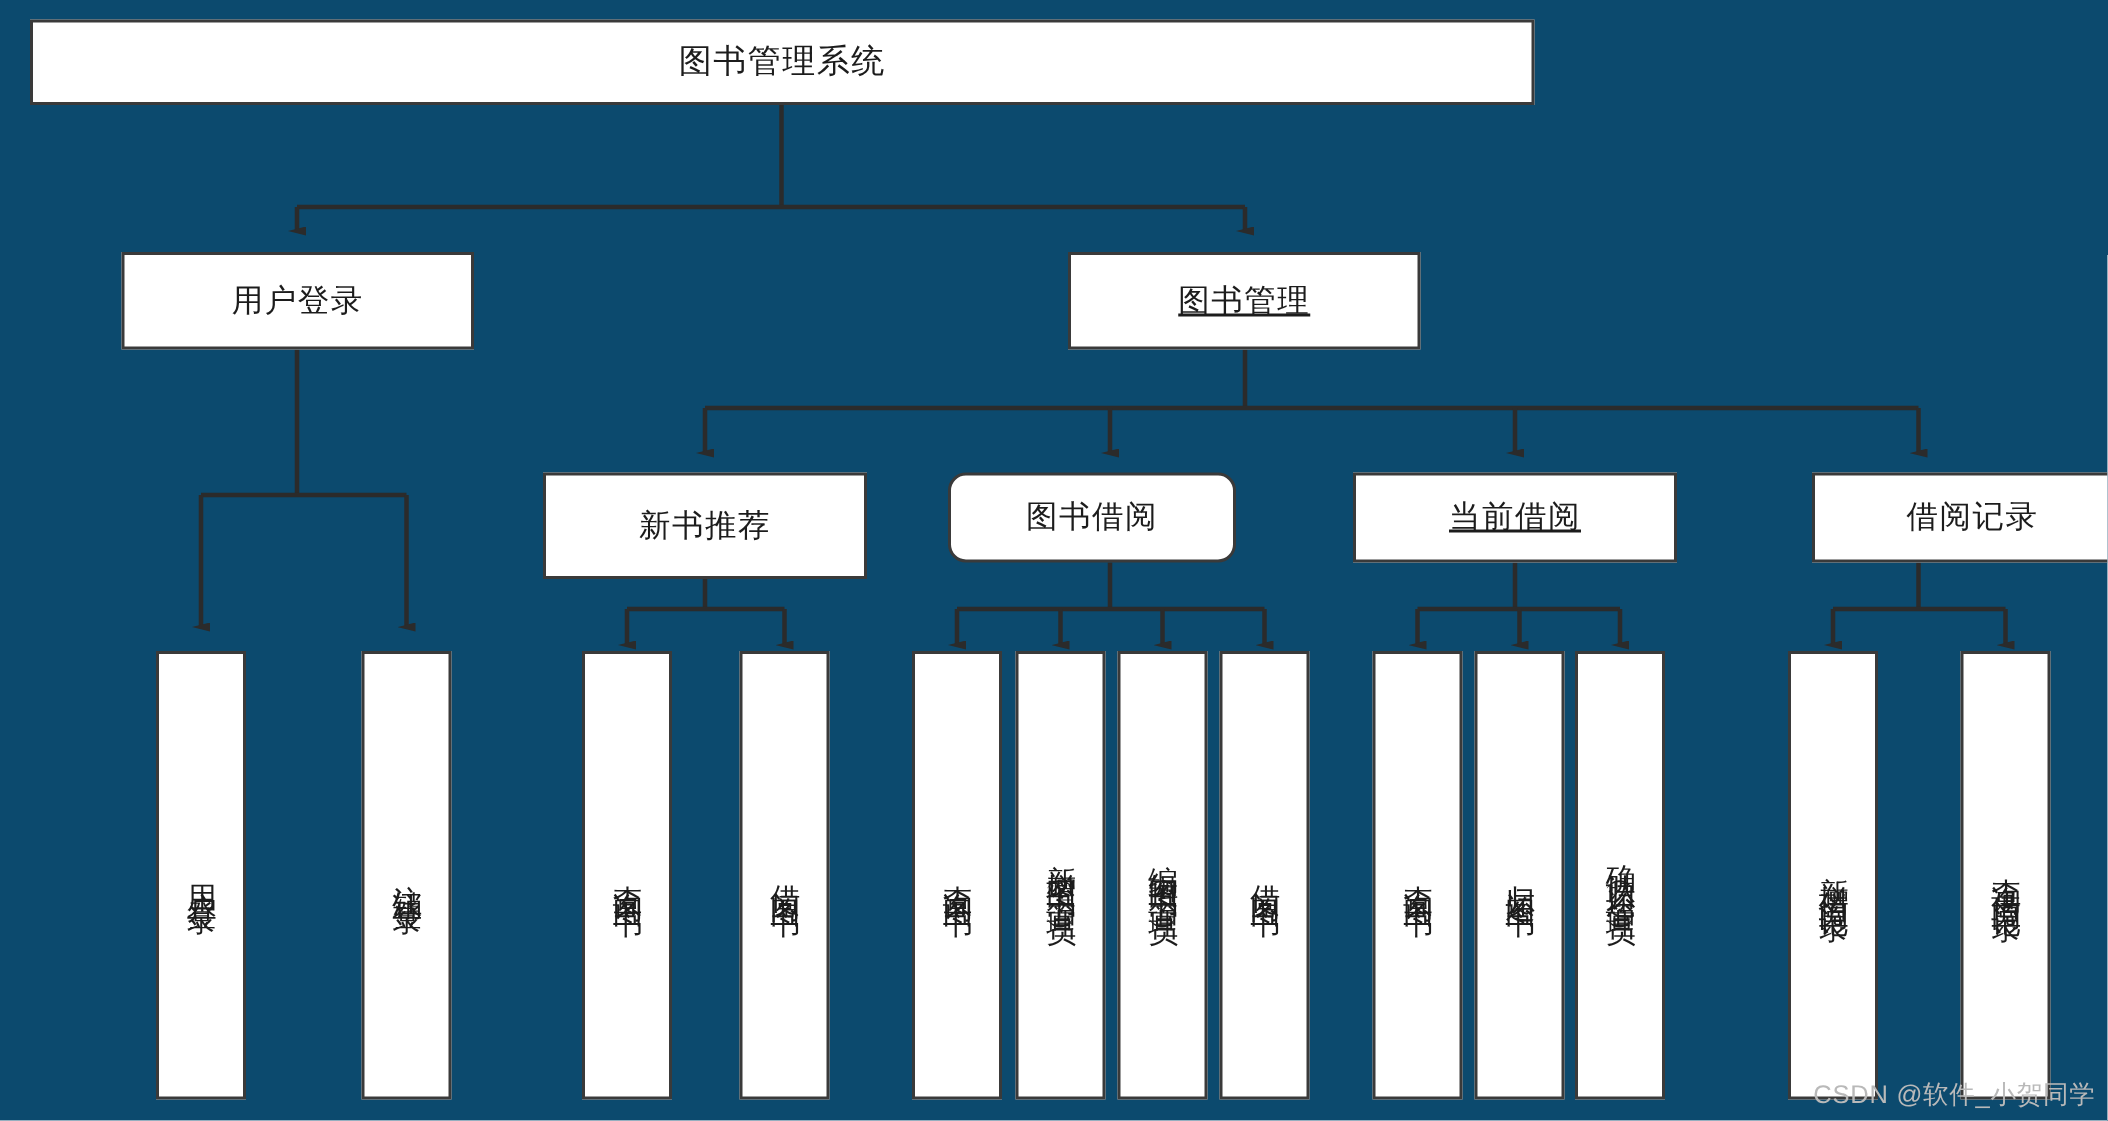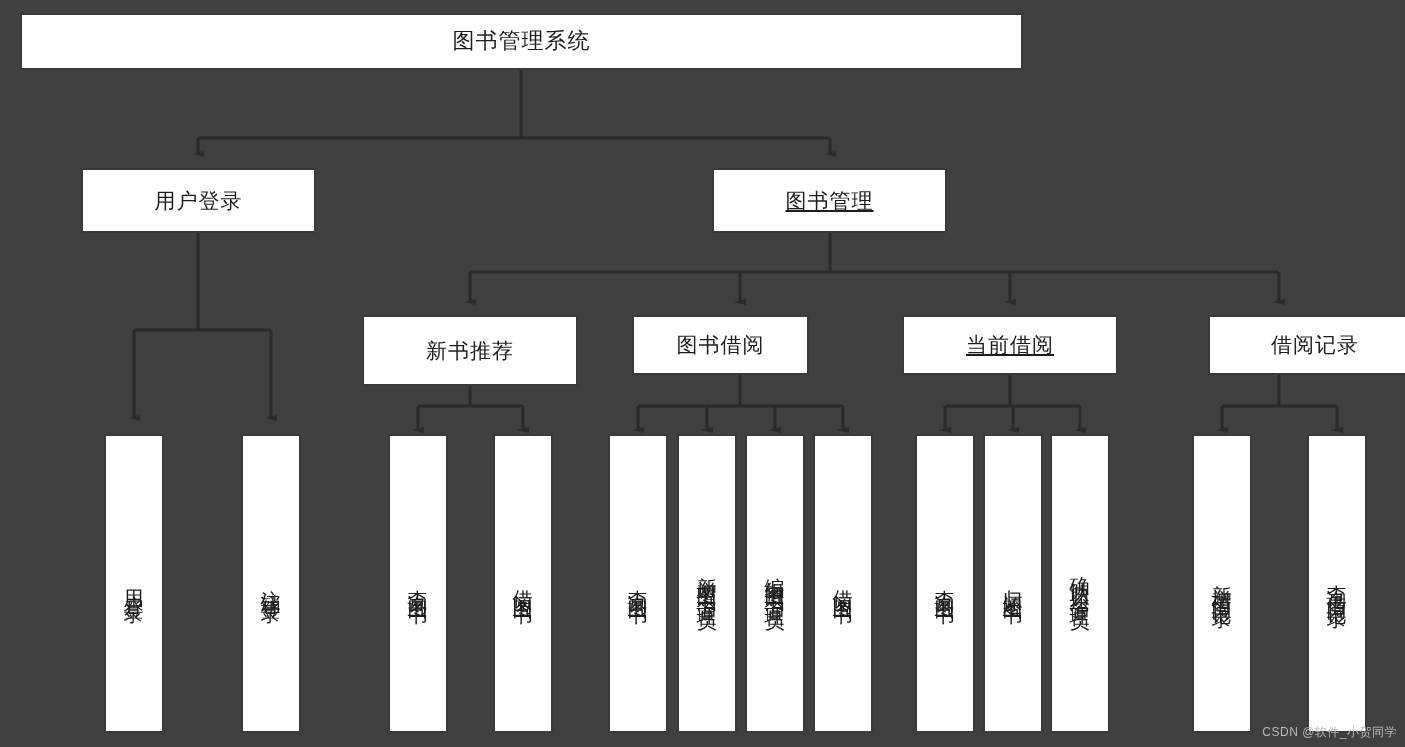--- a/index.html
+++ b/index.html
@@ -4,21 +4,21 @@
 <style>
   html, body {
     margin: 0;
     padding: 0;
     background: #ffffff;
   }
   #canvas {
     position: relative;
     width: 1405px;
     height: 747px;
-    background: #404040;
+    background: #0c4a6e;
     font-family: "Liberation Sans", "DejaVu Sans", sans-serif;
     overflow: hidden;
   }
   #wires {
     position: absolute;
     left: 0; top: 0;
     width: 1405px;
     height: 747px;
     pointer-events: none;
   }
@@ -55,21 +55,21 @@
   }
   .node.v .vtext {
     writing-mode: vertical-rl;
     text-orientation: upright;
     display: block;
   }
   .watermark {
     position: absolute;
     right: 8px;
     bottom: 6px;
-    font-size: 12px;
+    font-size: 17px;
     color: #b9b9b9;
     letter-spacing: 0.5px;
     z-index: 3;
     white-space: nowrap;
   }
 </style>
 </head>
 <body>
 
 <div id="canvas">
@@ -123,21 +123,21 @@
       <path d="M1337,406 L1337,430" marker-end="url(#arrow)"></path>
     </g>
   </svg>
 
   <div class="node h root" style="left:20px; top:13px; width:1003px; height:57px;">图书管理系统</div>
 
   <div class="node h" style="left:81px; top:168px; width:235px; height:65px;">用户登录</div>
   <div class="node h" style="left:712px; top:168px; width:235px; height:65px;text-decoration:underline;">图书管理</div>
 
   <div class="node h" style="left:362px; top:315px; width:216px; height:71px;">新书推荐</div>
-  <div class="node h" style="left:632px; top:315px; width:177px; height:60px;">图书借阅</div>
+  <div class="node h" style="left:632px; top:315px; width:192px; height:60px;border-radius:12px;">图书借阅</div>
   <div class="node h" style="left:902px; top:315px; width:216px; height:60px;text-decoration:underline;">当前借阅</div>
   <div class="node h" style="left:1208px; top:315px; width:214px; height:60px;">借阅记录</div>
 
   <div class="node v" style="left:104px; top:434px; width:60px; height:299px;">
     <span class="vtext">用户登录</span>
   </div>
   <div class="node v" style="left:241px; top:434px; width:60px; height:299px;">
     <span class="vtext">注销登录</span>
   </div>
 

